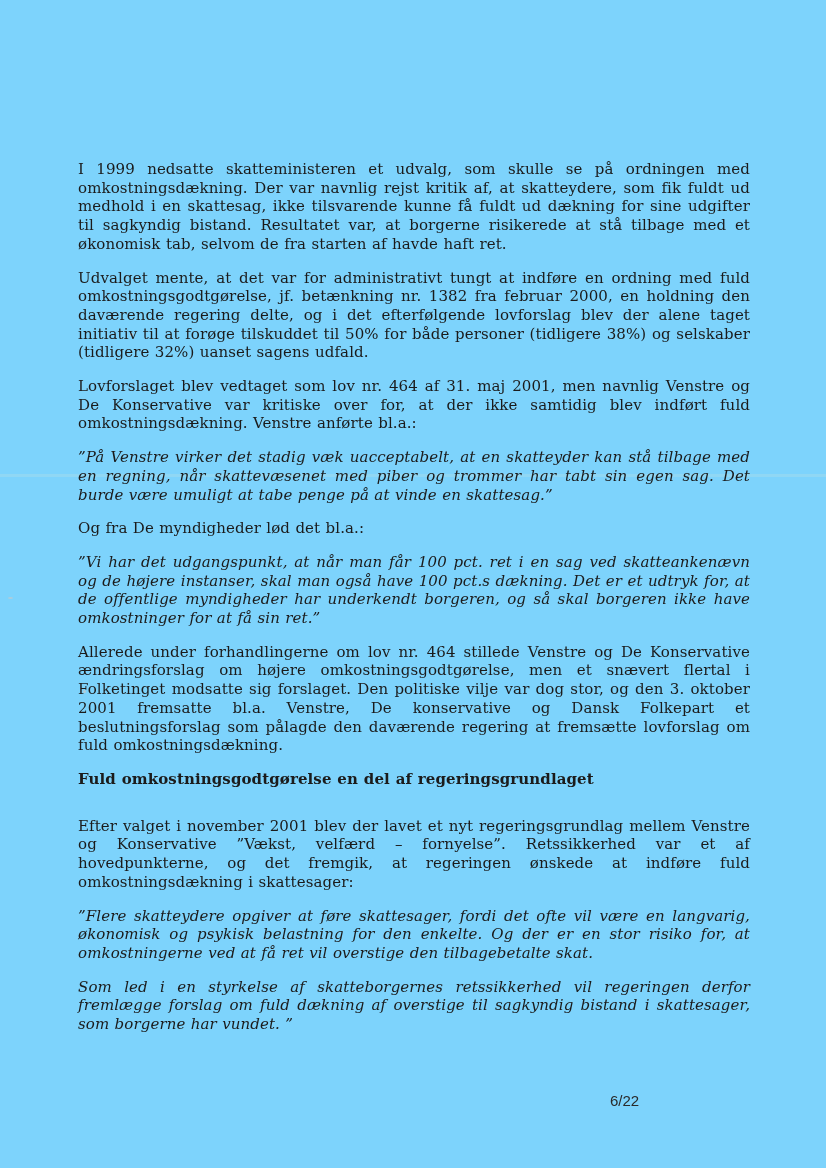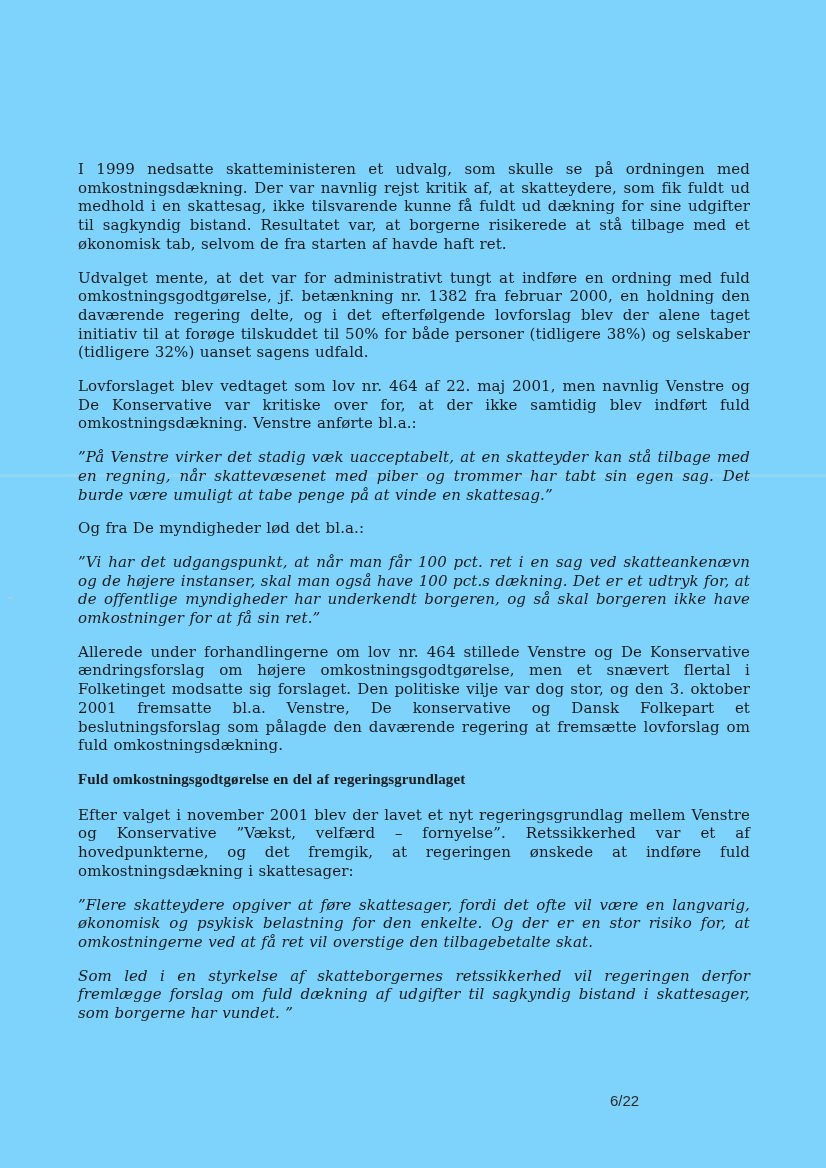--- a/index.html
+++ b/index.html
@@ -29,22 +29,21 @@
     margin: 0 0 15px 0;
     letter-spacing: 0.1px;
     word-spacing: 0.5px;
   }
   .para.quote {
     font-style: italic;
   }
   .para.heading {
     font-weight: bold;
     text-align: left;
-    margin-bottom: 17px;
-    font-family: Liberation Serif, serif;
+    margin-bottom: 28px;
   }
   .page-number {
     position: absolute;
     left: 610px;
     top: 1092px;
     font-family: "Liberation Sans", sans-serif;
     font-size: 15px;
     color: #2a2a2a;
   }
   
@@ -73,26 +72,26 @@
 <div class="page">
 
   <div class="scan-streak"></div>
   <div class="speck s1"></div>
   <div class="speck s2"></div>
   <div class="speck s3"></div>
 
   <div class="content">
     <p class="para body">I 1999 nedsatte skatteministeren et udvalg, som skulle se på ordningen med omkostningsdækning. Der var navnlig rejst kritik af, at skatteydere, som fik fuldt ud medhold i en skattesag, ikke tilsvarende kunne få fuldt ud dækning for sine udgifter til sagkyndig bistand. Resultatet var, at borgerne risikerede at stå tilbage med et økonomisk tab, selvom de fra starten af havde haft ret.</p>
     <p class="para body">Udvalget mente, at det var for administrativt tungt at indføre en ordning med fuld omkostningsgodtgørelse, jf. betænkning nr. 1382 fra februar 2000, en holdning den daværende regering delte, og i det efterfølgende lovforslag blev der alene taget initiativ til at forøge tilskuddet til 50% for både personer (tidligere 38%) og selskaber (tidligere 32%) uanset sagens udfald.</p>
-    <p class="para body">Lovforslaget blev vedtaget som lov nr. 464 af 22. maj 2001, men navnlig Venstre og De Konservative var kritiske over for, at der ikke samtidig blev indført fuld omkostningsdækning. Venstre anførte bl.a.:</p>
+    <p class="para body">Lovforslaget blev vedtaget som lov nr. 464 af 31. maj 2001, men navnlig Venstre og De Konservative var kritiske over for, at der ikke samtidig blev indført fuld omkostningsdækning. Venstre anførte bl.a.:</p>
     <p class="para quote">”På Venstre virker det stadig væk uacceptabelt, at en skatteyder kan stå tilbage med en regning, når skattevæsenet med piber og trommer har tabt sin egen sag. Det burde være umuligt at tabe penge på at vinde en skattesag.”</p>
     <p class="para body">Og fra De myndigheder lød det bl.a.:</p>
     <p class="para quote">”Vi har det udgangspunkt, at når man får 100 pct. ret i en sag ved skatteankenævn og de højere instanser, skal man også have 100 pct.s dækning. Det er et udtryk for, at de offentlige myndigheder har underkendt borgeren, og så skal borgeren ikke have omkostninger for at få sin ret.”</p>
     <p class="para body">Allerede under forhandlingerne om lov nr. 464 stillede Venstre og De Konservative ændringsforslag om højere omkostningsgodtgørelse, men et snævert flertal i Folketinget modsatte sig forslaget. Den politiske vilje var dog stor, og den 3. oktober 2001 fremsatte bl.a. Venstre, De konservative og Dansk Folkepart et beslutningsforslag som pålagde den daværende regering at fremsætte lovforslag om fuld omkostningsdækning.</p>
     <p class="para heading">Fuld omkostningsgodtgørelse en del af regeringsgrundlaget</p>
     <p class="para body">Efter valget i november 2001 blev der lavet et nyt regeringsgrundlag mellem Venstre og Konservative ”Vækst, velfærd – fornyelse”. Retssikkerhed var et af hovedpunkterne, og det fremgik, at regeringen ønskede at indføre fuld omkostningsdækning i skattesager:</p>
     <p class="para quote">”Flere skatteydere opgiver at føre skattesager, fordi det ofte vil være en langvarig, økonomisk og psykisk belastning for den enkelte. Og der er en stor risiko for, at omkostningerne ved at få ret vil overstige den tilbagebetalte skat.</p>
-    <p class="para quote">Som led i en styrkelse af skatteborgernes retssikkerhed vil regeringen derfor fremlægge forslag om fuld dækning af udgifter til sagkyndig bistand i skattesager, som borgerne har vundet. ”</p>
+    <p class="para quote">Som led i en styrkelse af skatteborgernes retssikkerhed vil regeringen derfor fremlægge forslag om fuld dækning af overstige til sagkyndig bistand i skattesager, som borgerne har vundet. ”</p>
   </div>
 
   <div class="page-number">6/22</div>
 
 </div>
 
 </body></html>

